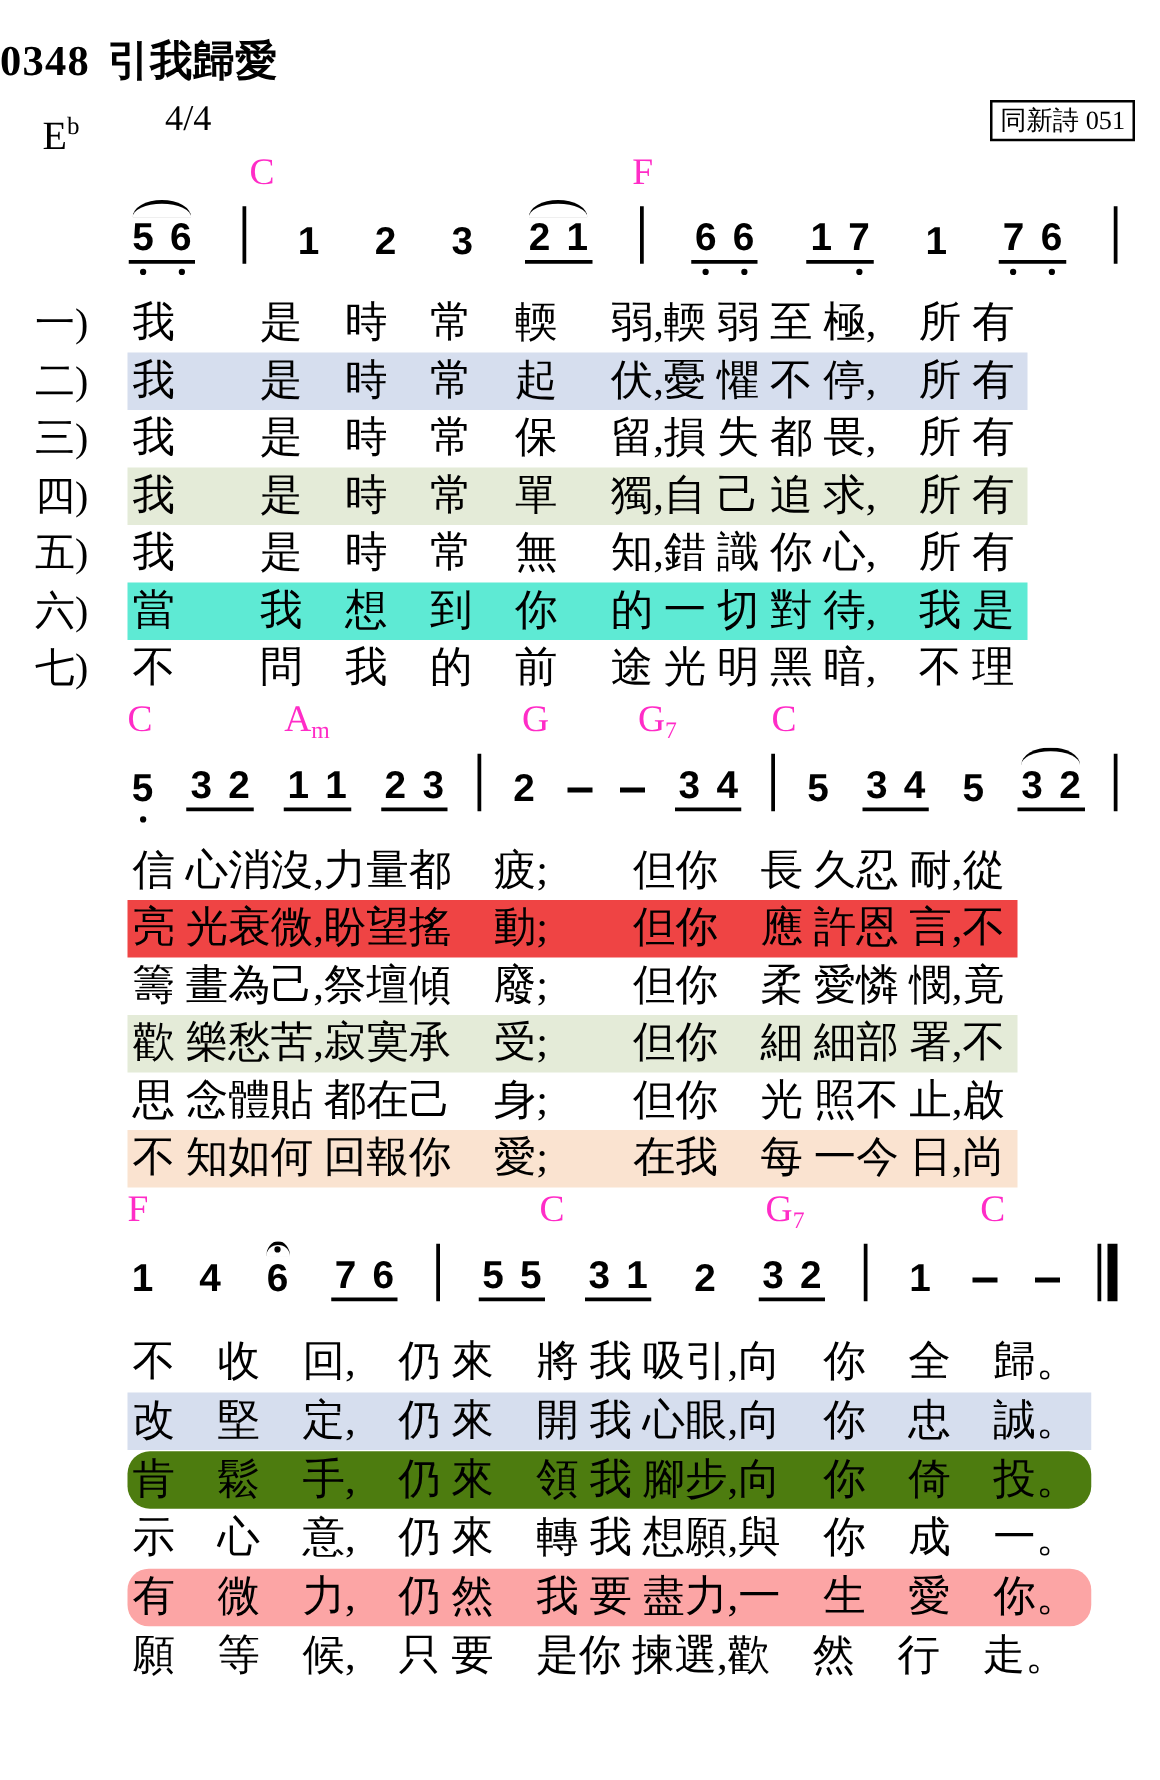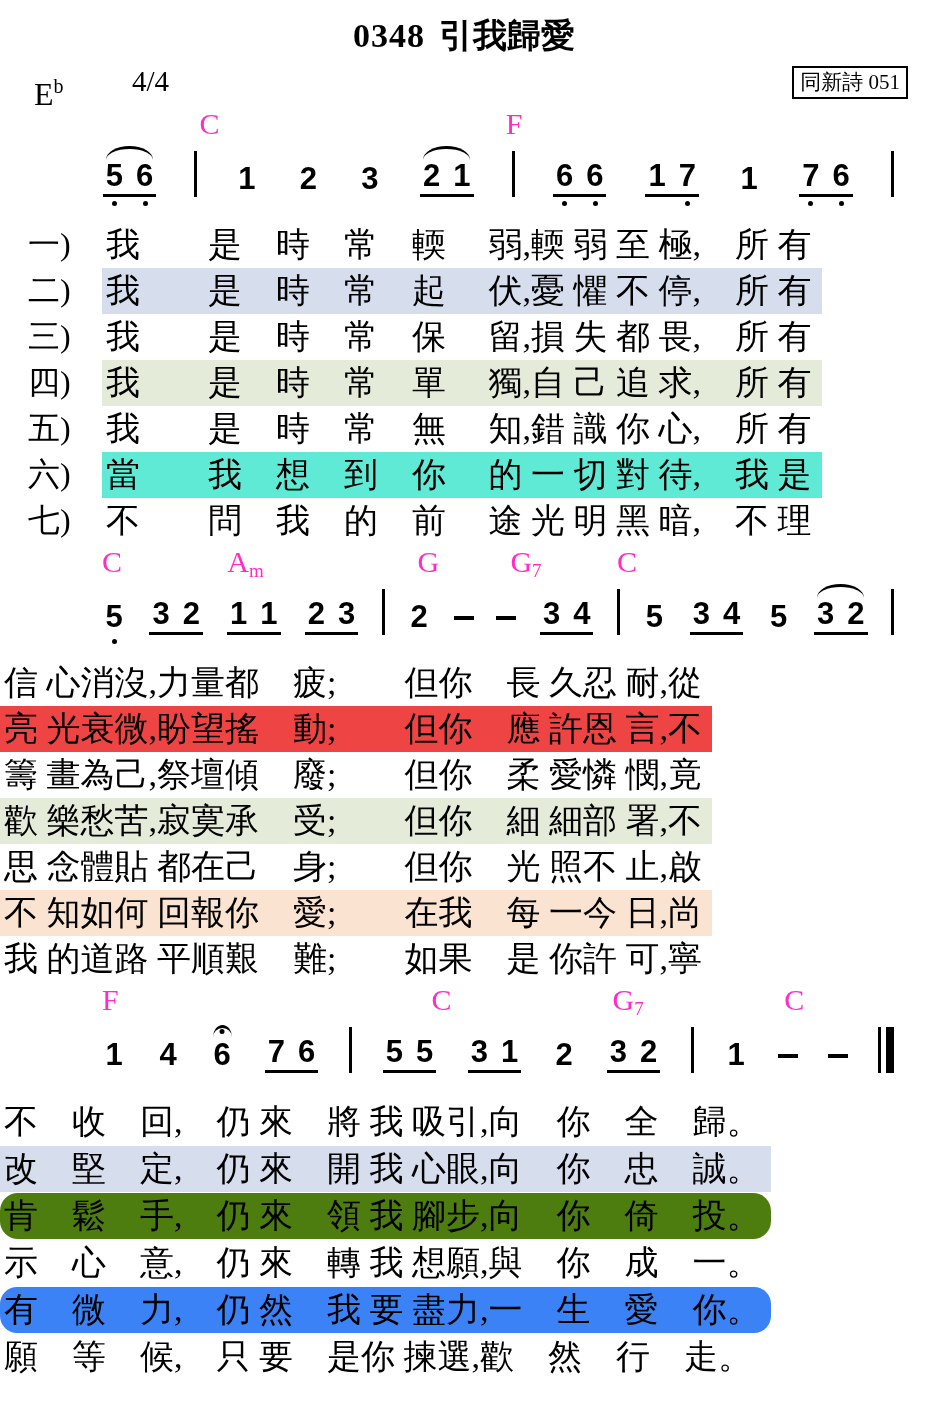--- a/index.html
+++ b/index.html
@@ -6,22 +6,22 @@
   .sheet{
     position:relative;
     width:928px;height:1424px;
     background:#fff;
     font-family:"Liberation Serif","DejaVu Serif",serif;
     color:#000;
     overflow:hidden;
   }
   
   .title{
-    padding-top:14px;
-    text-align:center;
+    padding-top:28px;
+    text-align:left;
     font-weight:bold;
     font-size:34px;
     line-height:44px;
     height:44px;
   }
   .title .tnum{letter-spacing:1px;margin-right:14px;}
   .key-row{position:relative;height:48px;}
   .keysig{position:absolute;left:34px;top:16px;font-size:32px;line-height:40px;}
   .keysig sup{font-size:20px;vertical-align:super;line-height:0;}
   .meter{position:absolute;left:100px;top:3px;font-size:29px;line-height:40px;margin-left:32px;}
@@ -58,21 +58,21 @@
   .bar{width:3px;height:46px;background:#000;margin-bottom:13px;}
   .dash{width:20px;height:4px;background:#000;margin-bottom:28px;}
   .endbar{display:flex;gap:5px;height:46px;margin-bottom:13px;}
   .endbar .thin{width:3px;background:#000;}
   .endbar .thick{width:8px;background:#000;}
   
   .lyrics{margin-top:12px;}
   .lyr-row{display:flex;align-items:center;height:46px;}
   .sec3 .lyr-row{height:47px;}
   .vnum{width:102px;box-sizing:border-box;padding-left:28px;font-size:32px;flex:none;}
-  .noindent .ltext{}
+  .noindent .ltext{margin-left:102px;}
   .ltext{
     white-space:pre;
     font-size:34px;
     line-height:46px;
     padding:0 10px 0 4px;
   }
 </style>
 </head>
 <body>
 
@@ -372,23 +372,20 @@
         </div>
         <div class="lyr-row noindent">
           <span class="ltext" style="background: rgb(228, 235, 216);">歡 樂愁苦,寂寞承　受;　　但你　細 細部 署,不</span>
         </div>
         <div class="lyr-row noindent">
           <span class="ltext">思 念體貼 都在己　身;　　但你　光 照不 止,啟</span>
         </div>
         <div class="lyr-row noindent">
           <span class="ltext" style="background: rgb(250, 227, 208);">不 知如何 回報你　愛;　　在我　每 一今 日,尚</span>
         </div>
-        <div class="lyr-row noindent">
-          <span class="ltext">我 的道路 平順艱　難;　　如果　是 你許 可,寧</span>
-        </div>
       </div>
   </div>
 
   <div class="sec3">
     <div class="chord-row" style="color: rgb(255, 44, 199);">
         <span class="chord" style="left: 11%;">F</span>
         <span class="chord" style="left: 46.5%;">C</span>
         <span class="chord" style="left: 66%;">G<sub>7</sub></span>
         <span class="chord" style="left: 84.5%;">C</span>
       </div>
@@ -500,21 +497,21 @@
         <div class="lyr-row noindent">
           <span class="ltext" style="background: rgb(214, 222, 238);">改　堅　定,　仍 來　開 我 心眼,向　你　忠　誠。</span>
         </div>
         <div class="lyr-row noindent">
           <span class="ltext" style="background: #4d7c0f; border-radius: 18px;">肯　鬆　手,　仍 來　領 我 腳步,向　你　倚　投。</span>
         </div>
         <div class="lyr-row noindent">
           <span class="ltext">示　心　意,　仍 來　轉 我 想願,與　你　成　一。</span>
         </div>
         <div class="lyr-row noindent">
-          <span class="ltext" style="background: #3b82f6; border-radius: 17px;">有　微　力,　仍 然　我 要 盡力,一　生　愛　你。</span>
+          <span class="ltext" style="background: #fca5a5; border-radius: 17px;">有　微　力,　仍 然　我 要 盡力,一　生　愛　你。</span>
         </div>
         <div class="lyr-row noindent">
           <span class="ltext">願　等　候,　只 要　是你 揀選,歡　然　行　走。</span>
         </div>
       </div>
   </div>
 
 </div>
 
 </body></html>

